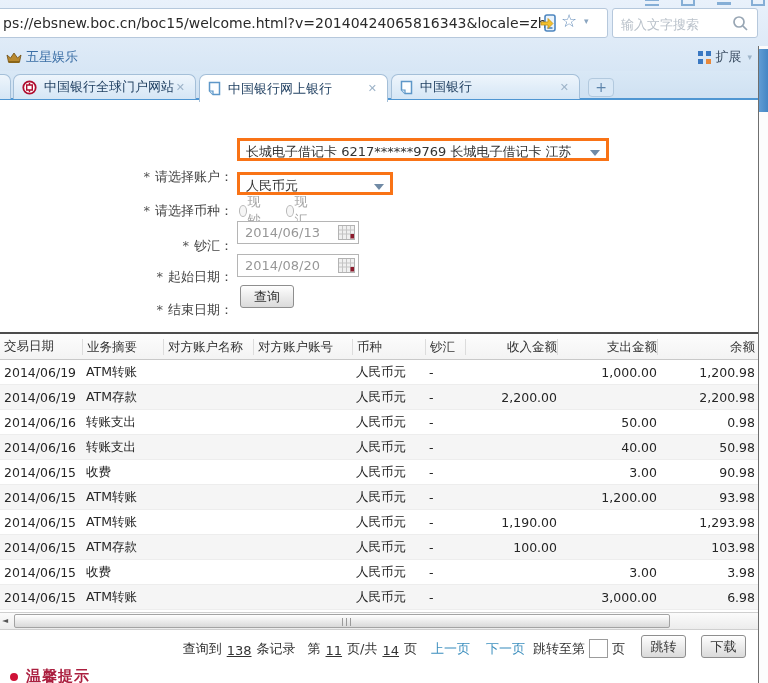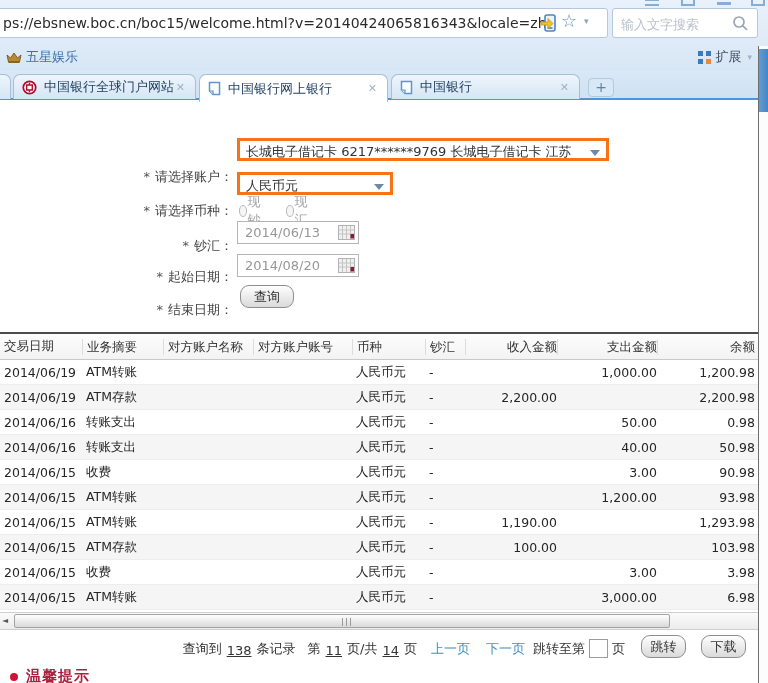--- a/index.html
+++ b/index.html
@@ -67,21 +67,21 @@
          font-size:13px; color:#333; line-height:21px; padding-left:6px;margin-top:17px; }
   .sel-caret { position:absolute; right:6px; top:9px; width:0; height:0;
                border-left:5px solid transparent; border-right:5px solid transparent;
                border-top:6px solid #708aa5; }
   .radio-group { position:absolute; left:239px; top:3px; display:flex; gap:22px; }
   .radio-opt { display:flex; align-items:center; font-size:13px; color:#a3a3a3; }
   .radio-circle { width:12px; height:12px; border:1px solid #b7b7b7; border-radius:50%; background:#f6f6f6; }
   .date-input { position:absolute; left:237px; top:0; width:122px; height:23px; background:#fff;
                 border:1px solid #b5b5b5; font-size:13px; color:#979797; line-height:21px; padding-left:7px; }
   .cal-btn { position:absolute; right:3px; top:3px; }
-  .btn { background:linear-gradient(#fefefe,#dadada); border:1px solid #8e8e8e; border-radius:9px;
+  .btn { background:linear-gradient(#fefefe,#dadada); border:1px solid #8e8e8e; border-radius:3px;
          font-size:13px; color:#333; text-align:center; font-family:inherit; }
   .query-btn { position:absolute; left:240px; top:0; width:54px; height:23px; line-height:21px; }
 
   
   .tbl { position:absolute; left:0; top:232px; width:768px; }
   .tbl-head { display:flex; height:28px; align-items:center; border-top:2px solid #4d4d4d;
               border-bottom:1px solid #c9c9c9; background:linear-gradient(#fdfdfd,#f3f3f3);
               padding-left:4px; padding-right:13px; }
   .tbl-row { display:flex; height:25px; align-items:center; border-bottom:1px solid #ededed;
              padding-left:4px; padding-right:13px; font-size:12.5px; color:#262626; }

